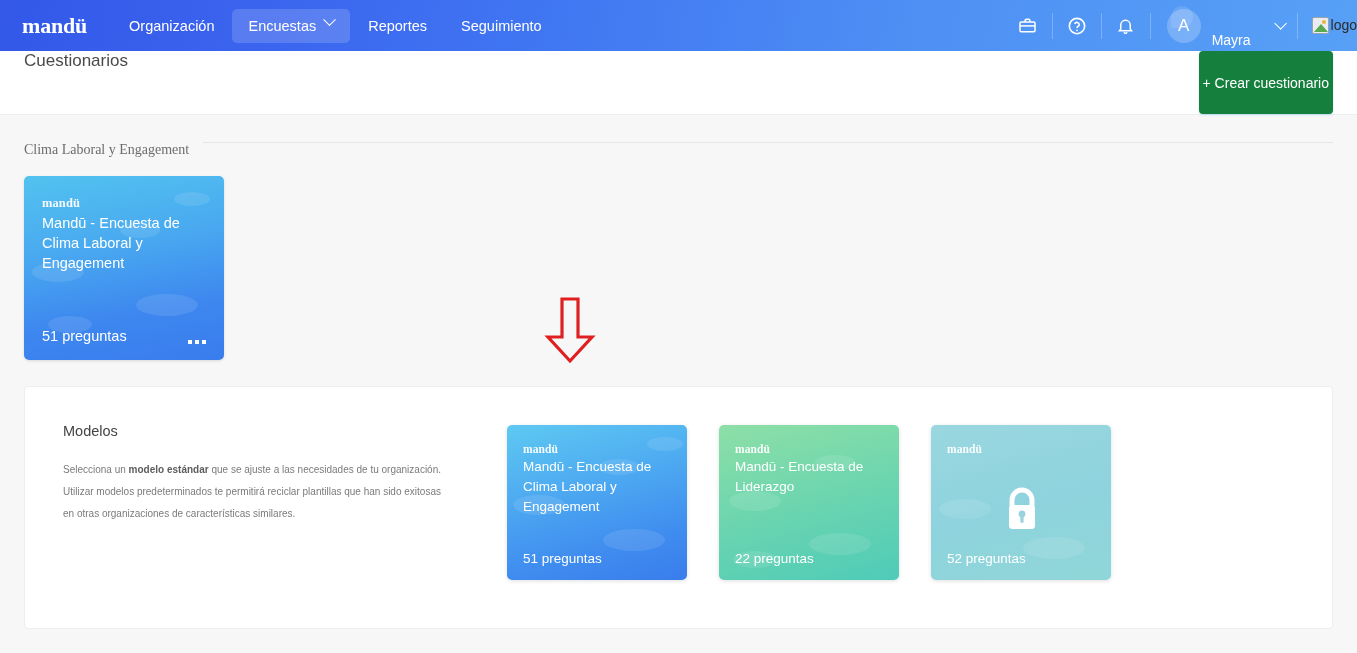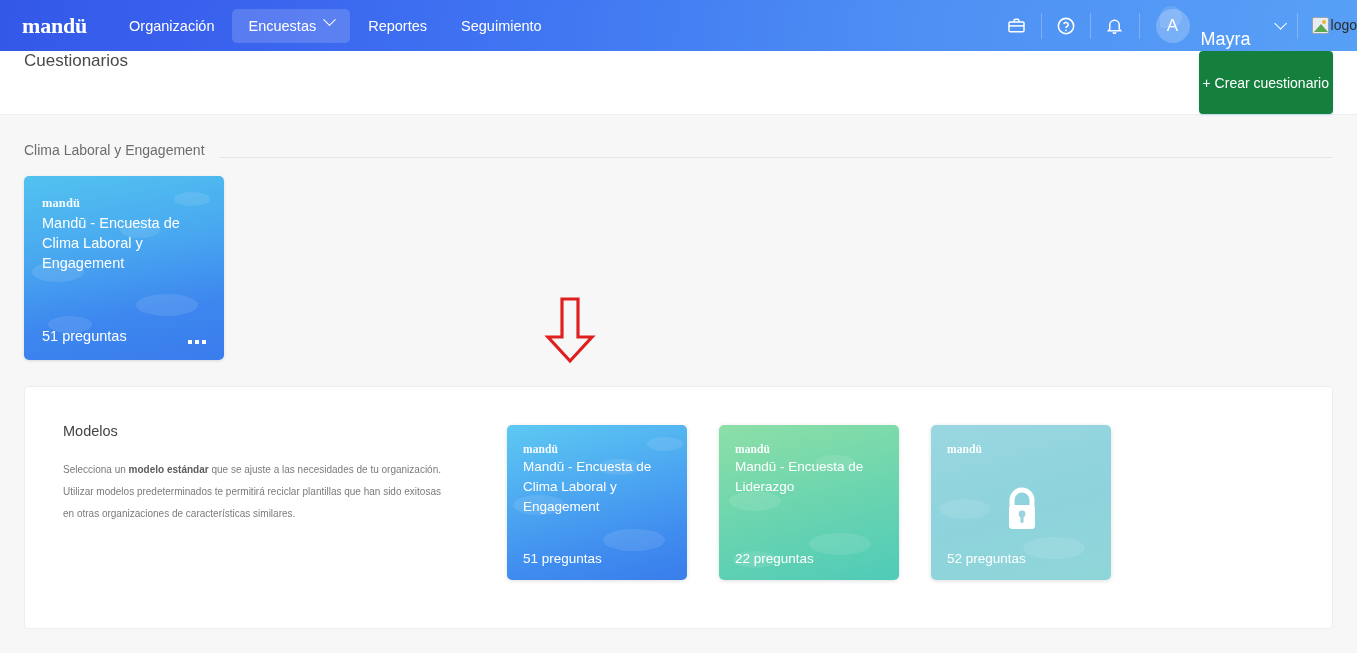--- a/index.html
+++ b/index.html
@@ -96,21 +96,21 @@
   }
   .avatar::after {
     content: "";
     position: absolute;
     width: 22px; height: 22px;
     border-radius: 50% 50% 50% 2px;
     background: rgba(255,255,255,0.12);
     top: -3px; left: 4px;
   }
   .avatar span { position: relative; z-index: 2; }
-  .user-name { font-size: 18px; color: #fff; margin-top: 28px; }
+  .user-name { font-size: 14px; color: #fff; margin-top: 28px; }
   .user-chev {
     width: 9px; height: 9px;
     border-right: 1.7px solid #fff;
     border-bottom: 1.7px solid #fff;
     transform: rotate(45deg) translateY(-3px);
     margin-left: 12px;
   }
 
   .logo-ph {
     display: flex; align-items: flex-start; gap: 2px;
@@ -171,24 +171,25 @@
 
   
   .content {
     padding: 0 24px;
     position: relative;
     height: calc(653px - 51px - 64px);
   }
 
   .section-head {
     display: flex;
-    align-items: flex-end;
+    align-items: flex-start;
     gap: 14px;
     padding-top: 27px;
     padding-bottom: 0;
+    font-family: Liberation Serif, serif;
   }
   .section-title {
     font-size: 14px;
     color: #6d6d6d;
     white-space: nowrap;
   }
   .section-rule {
     flex: 1;
     height: 1px;
     background: #e4e6e8;

